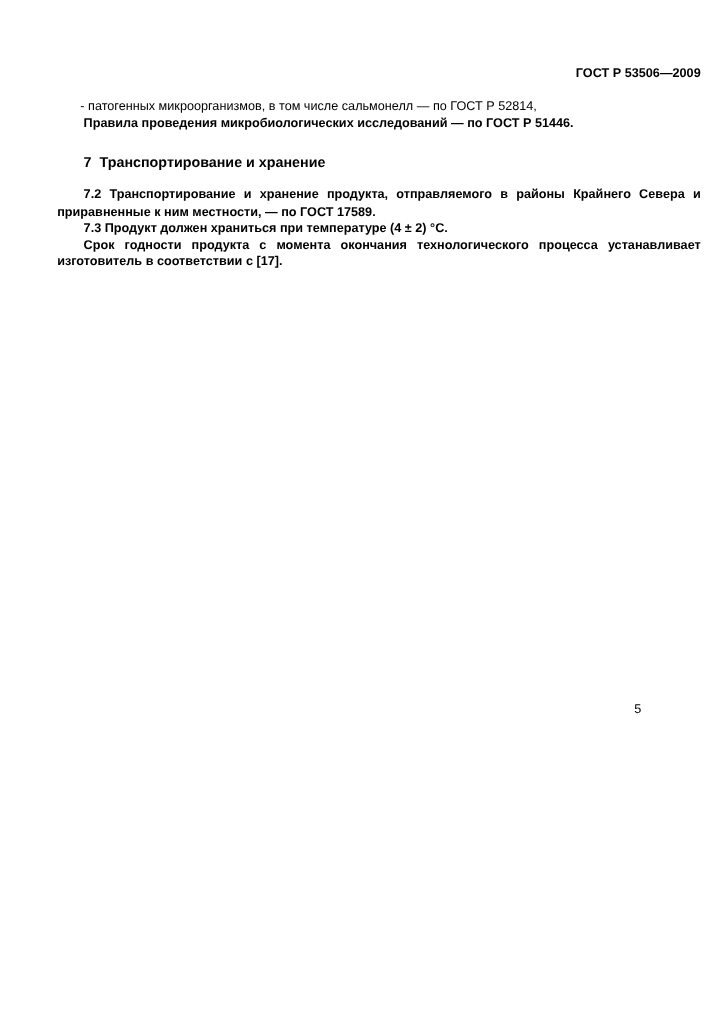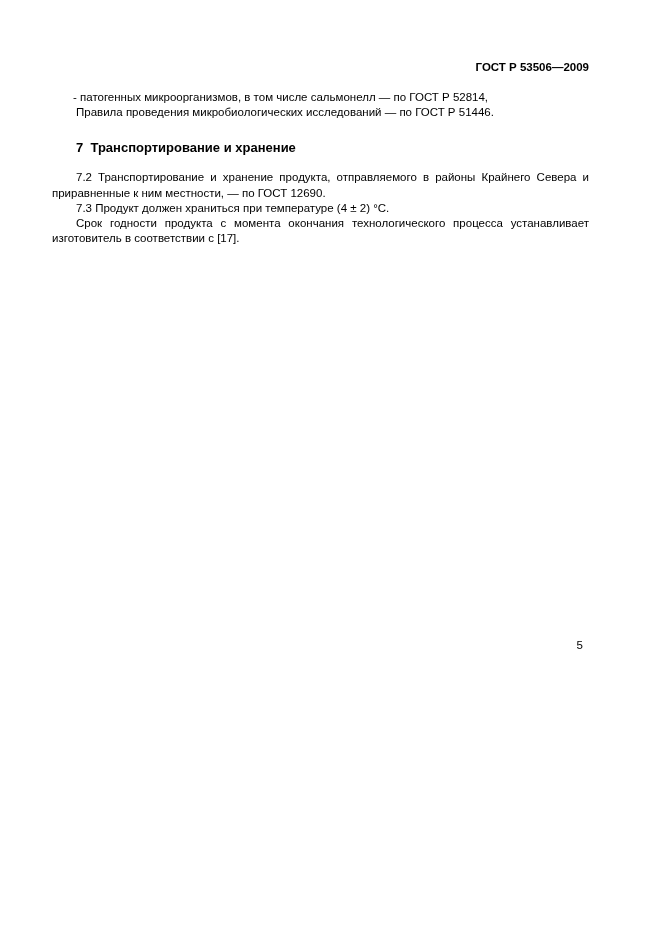--- a/index.html
+++ b/index.html
@@ -12,21 +12,21 @@
       height: 936px;
       font-family: "Liberation Sans", sans-serif;
       color: #000000;
       overflow: hidden;
     }
     .page {
       position: relative;
       width: 661px;
       height: 728px;
       box-sizing: border-box;
-      padding: 60px 72px 0 52px;
+      padding: 60px 24px 0 52px;
       background: #ffffff;
     }
     .doc-header {
       text-align: right;
       font-weight: bold;
       font-size: 11.5px;
       line-height: 14px;
       margin: 0 0 16px 0;
     }
     .body-text {
@@ -35,20 +35,21 @@
     }
     .body-text p {
       margin: 0;
       text-align: justify;
     }
     .list-item {
       padding-left: 21px;
     }
     .indent {
       text-indent: 24px;
+      font-weight: bold;
     }
     .section-heading {
       font-size: 13px;
       font-weight: bold;
       line-height: 16px;
       margin: 20px 0 14px 0;
       padding-left: 24px;
       white-space: pre-wrap;
     }
     .page-number {
@@ -70,21 +71,21 @@
 
     <p class="list-item">- патогенных микроорганизмов, в том числе сальмонелл — по ГОСТ Р 52814,</p>
 
 
 
     <p class="indent">Правила проведения микробиологических исследований — по ГОСТ Р 51446.</p>
 
     <h2 class="section-heading">7  Транспортирование и хранение</h2>
 
 
-    <p class="indent">7.2 Транспортирование и хранение продукта, отправляемого в районы Крайнего Севера и приравненные к ним местности, — по ГОСТ 12690.</p>
+    <p class="indent">7.2 Транспортирование и хранение продукта, отправляемого в районы Крайнего Севера и приравненные к ним местности, — по ГОСТ 17589.</p>
 
     <p class="indent">7.3 Продукт должен храниться при температуре (4 ± 2) °С.</p>
 
     <p class="indent">Срок годности продукта с момента окончания технологического процесса устанавливает изготовитель в соответствии с [17].</p>
 
   </main>
 
   <div class="page-number">5</div>
 
 </div>

